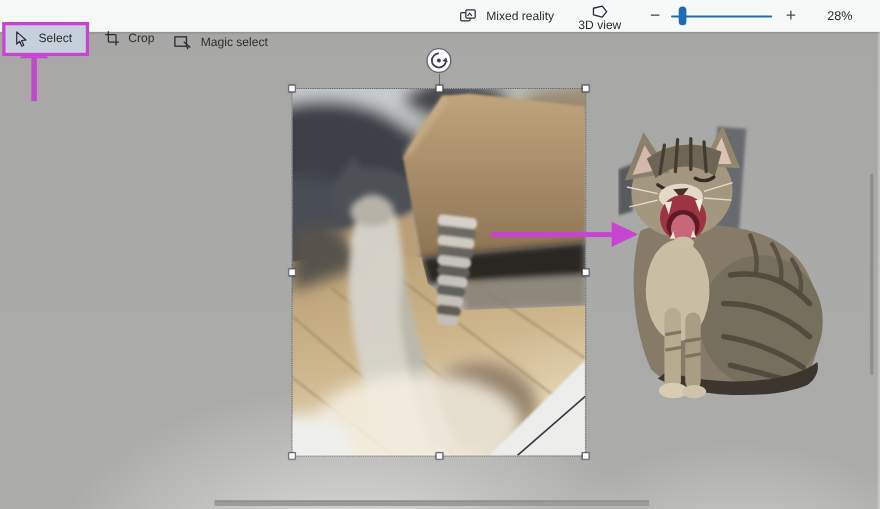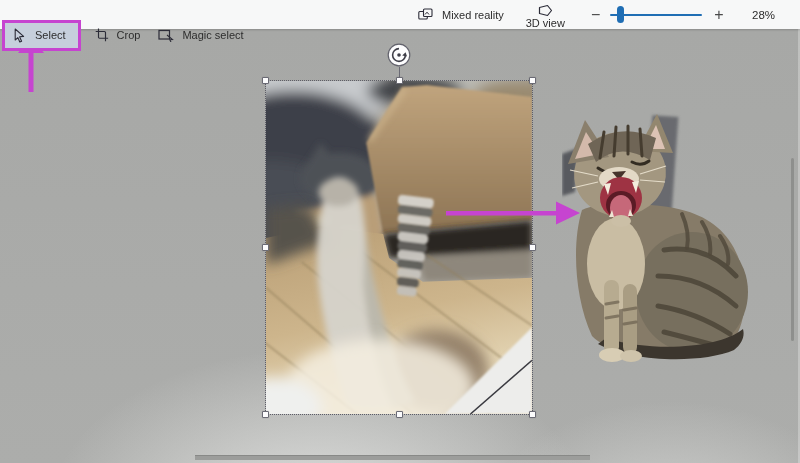--- a/index.html
+++ b/index.html
@@ -11,21 +11,21 @@
   .toolbar{position:absolute;left:0;top:0;width:800px;height:29px;background:var(--toolbar_bg,#f7f8f8);
            box-shadow:0 1px 2px rgba(0,0,0,.18);z-index:5;}
   .tb-left{position:absolute;left:0;top:0;height:29px;display:flex;align-items:center;margin-top:20px;}
   .tb-right{position:absolute;left:418px;top:0;height:29px;display:flex;align-items:center;}
   .tool{display:flex;align-items:center;gap:8px;height:21px;cursor:default;}
   .tlabel{font-size:11px;color:#2d2d2d;white-space:nowrap;}
   .ticon svg{display:block;}
   .select-tool{border:3px solid var(--accent_magenta,#c644d0);background:var(--select_active_bg,#c6cfdc);
                padding:2px 12px 2px 8px;margin-left:2px;margin-top:1px;gap:9px;}
   .crop-tool{margin-left:14px;}
-  .magic-tool{margin-left:18px;}
+  .magic-tool{margin-left:18px;align-items:flex-end;}
   .mr-tool{gap:9px;}
   .v3d-tool{margin-left:22px;gap:0;flex-direction:column;}
   .zoom-out{margin-left:26px;font-size:16px;color:#4a4a4a;line-height:1;}
   .slider{position:relative;width:92px;height:17px;margin-left:10px;}
   .slider .track{position:absolute;left:0;right:0;top:7.5px;height:2.5px;background:var(--slider_blue,#1f6eb4);border-radius:2px;}
   .slider .thumb{position:absolute;left:7px;top:0;width:7px;height:17px;border-radius:3.5px;background:var(--slider_blue,#1f6eb4);}
   .zoom-in{margin-left:12px;font-size:16px;color:#4a4a4a;line-height:1;}
   .zoom-level{margin-left:22px;width:36px;text-align:center;font-size:11.5px;color:#2d2d2d;}
 
   

